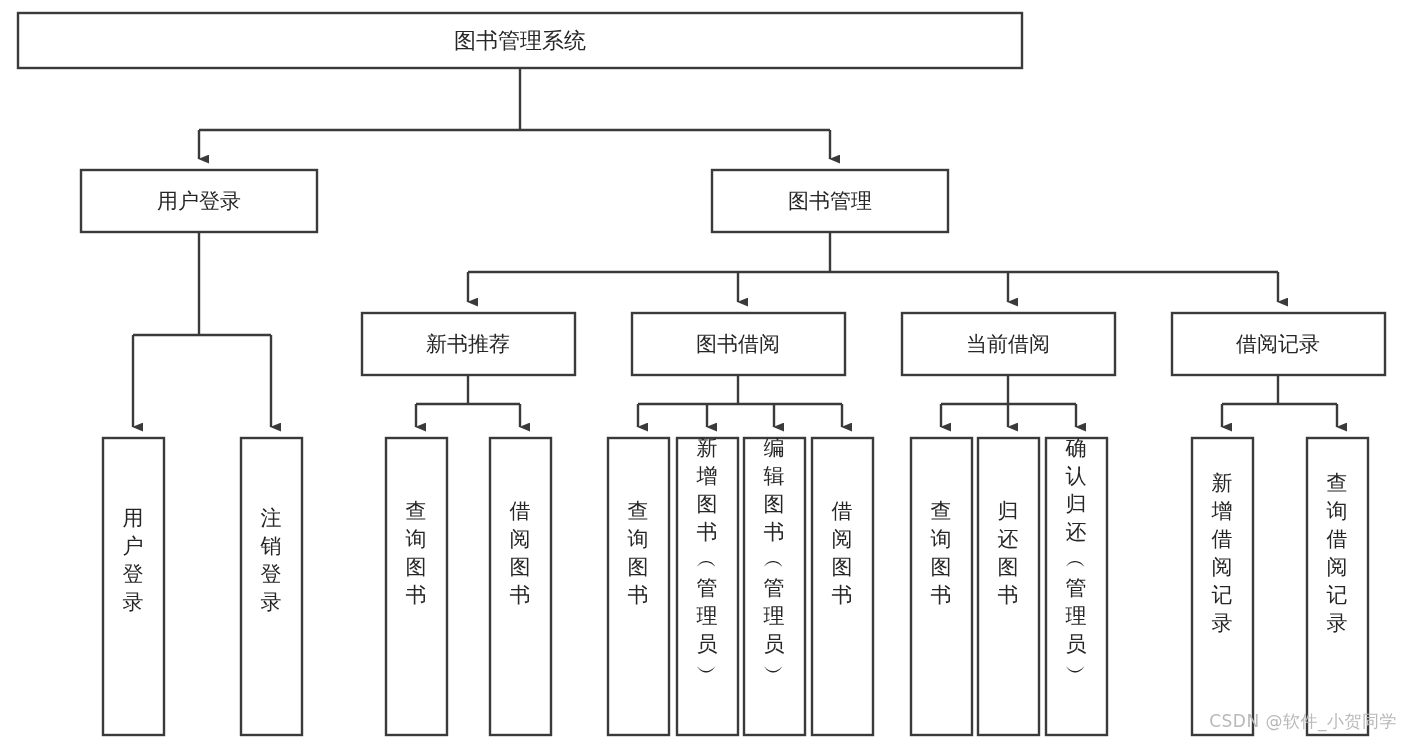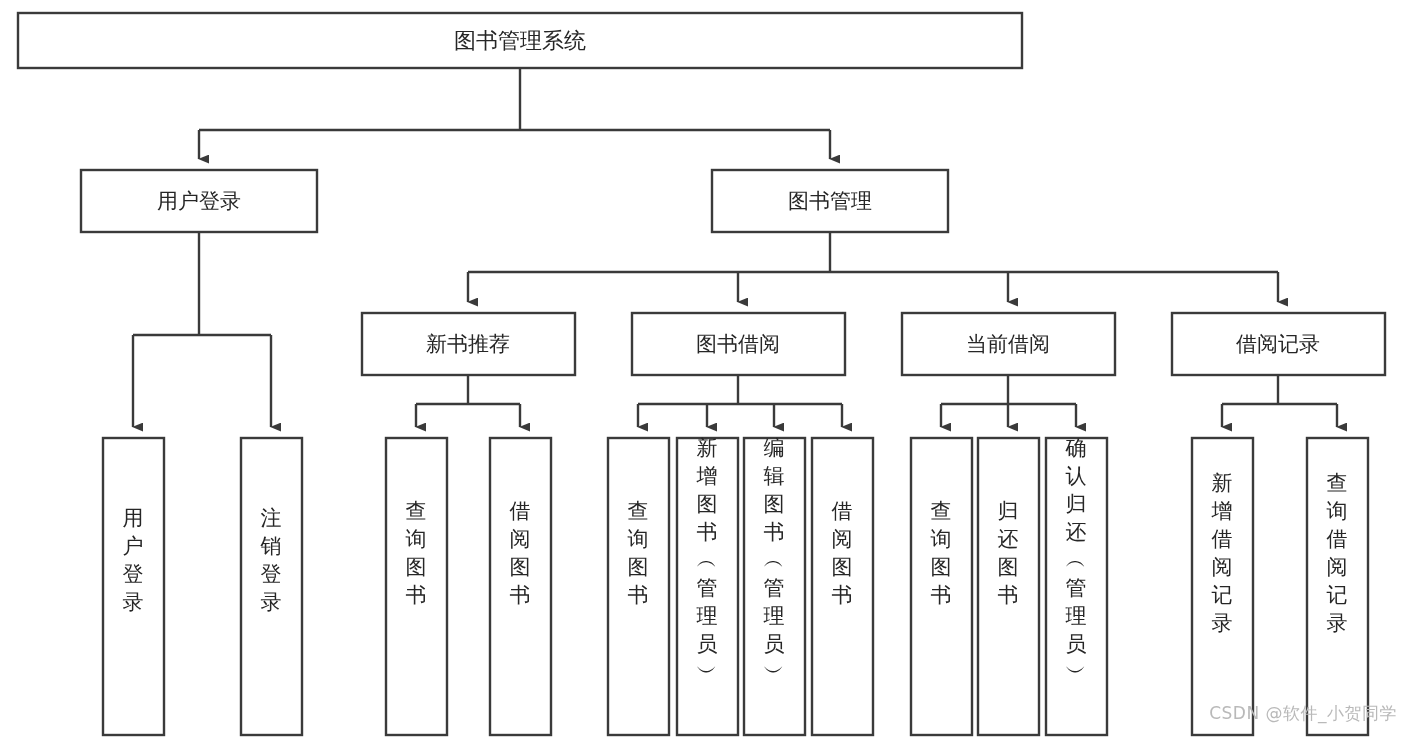--- a/index.html
+++ b/index.html
@@ -53,21 +53,21 @@
   }
   .leaf-label {
     fill: #262626;
     font-family: "DejaVu Sans", "Liberation Sans", sans-serif;
     font-size: 21px;
     text-anchor: middle;
   }
   .watermark {
     position: absolute;
     right: 8px;
-    bottom: 22px;
+    bottom: 14px;
     font-family: "DejaVu Sans", "Liberation Sans", sans-serif;
     font-size: 17px;
     color: #b9b9b9;
     letter-spacing: 0.5px;
     white-space: nowrap;
     pointer-events: none;
   }
 </style>
 </head>
 <body>

